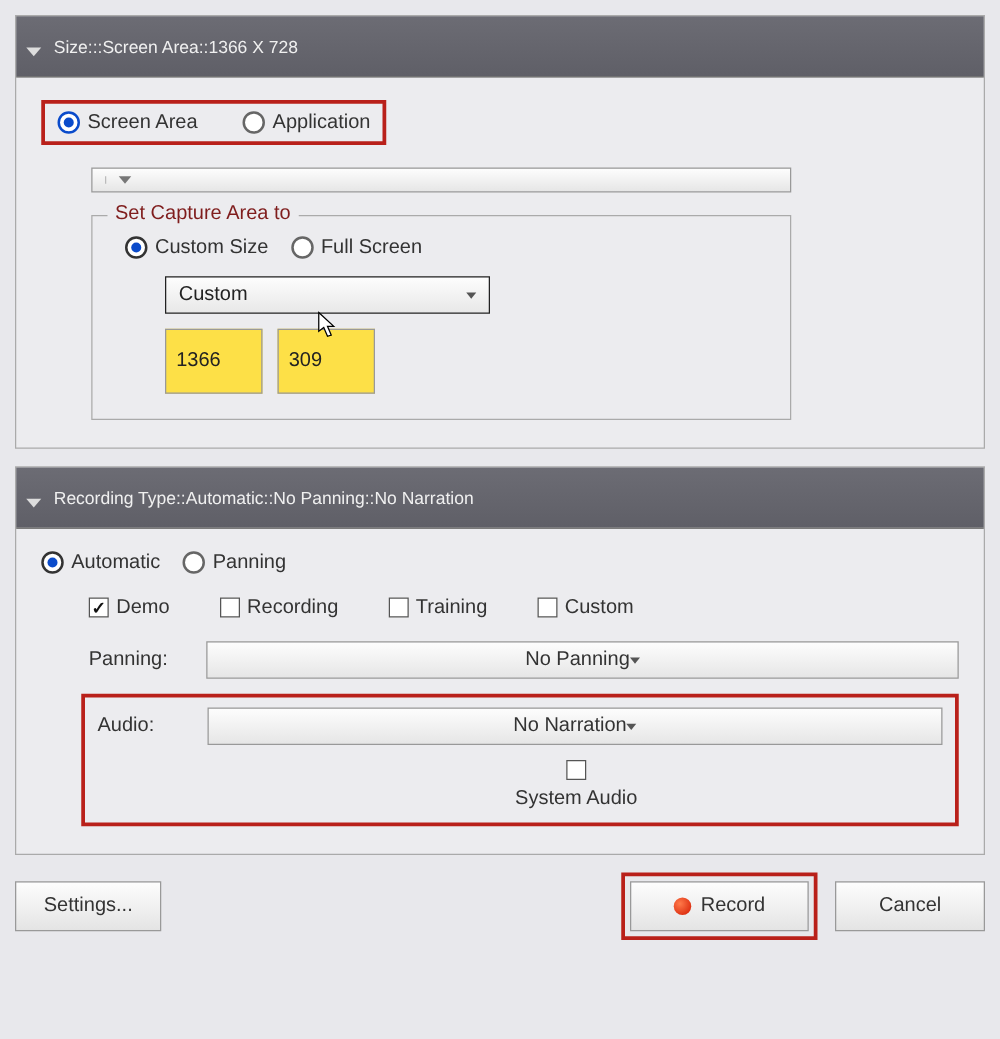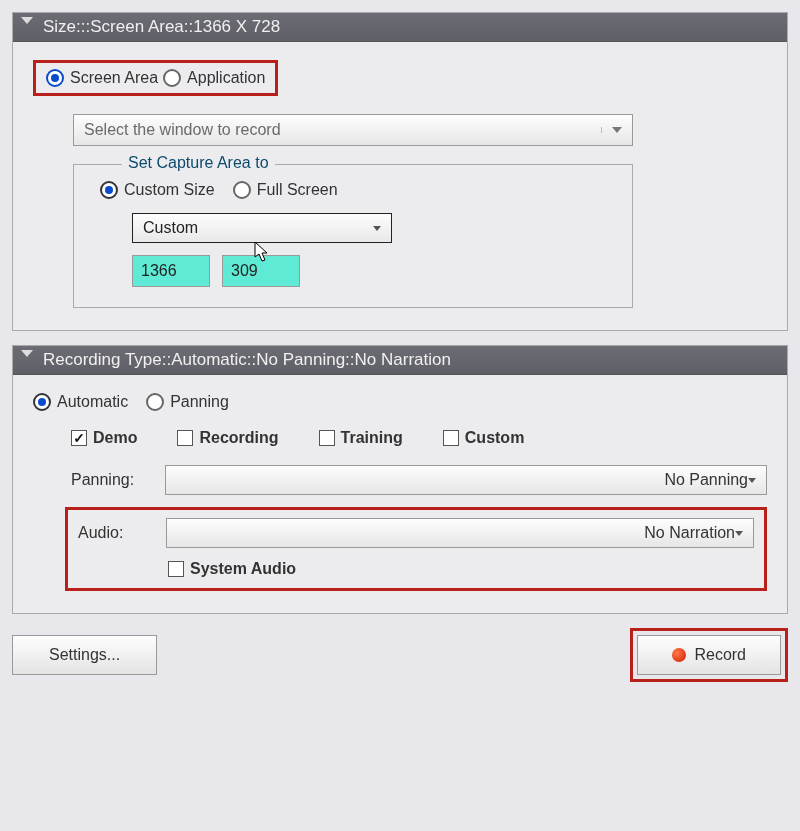--- a/index.html
+++ b/index.html
@@ -14,25 +14,25 @@
   }
   .panel {
     border: 1px solid #aaa;
     background: #ececef;
     margin-bottom: 14px;
   }
   .panel-header {
     background: #66666e;
     background: linear-gradient(#6c6c74, #5f5f67);
     color: #f0f0f0;
-    padding: 4px 8px;
+    padding: 16px 8px;
     display: flex;
-    align-items: flex-start;
+    align-items: flex-end;
     gap: 10px;
-    font-size: 17px;
+    font-size: 14px;
     border-bottom: 1px solid #555;
   }
   .collapse-arrow {
     width: 0; height: 0;
     border-left: 6px solid transparent;
     border-right: 6px solid transparent;
     border-top: 7px solid #ddd;
   }
   .panel-body {
     padding: 18px 20px 22px 20px;
@@ -49,21 +49,21 @@
   }
   .radio.selected { border-color: #0a4bcb; }
   .radio.selected::after {
     content: ""; width: 8px; height: 8px;
     background: #0a4bcb; border-radius: 50%;
   }
   .highlight-red {
     border: 3px solid #b9201a;
     padding: 6px 10px;
     display: inline-flex;
-    gap: 5px;
+    gap: 36px;
   }
   .select-box {
     border: 1px solid #999;
     background: linear-gradient(#fdfdfd, #e6e6e6);
     padding: 6px 10px;
     display: flex;
     align-items: center;
     justify-content: space-between;
     color: #6a6a6a;
     position: relative;
@@ -88,76 +88,75 @@
     border: 1px solid #aaa;
     margin-top: 18px;
     padding: 16px 20px 20px 20px;
     position: relative;
   }
   .fieldset-legend {
     position: absolute;
     top: -11px; left: 12px;
     background: #ececef;
     padding: 0 6px;
-    color: #0c4a6e;
-    margin-left: 36px;
+    color: #7f1d1d;
   }
   .combo {
     border: 1px solid #222;
     background: linear-gradient(#fdfdfd, #e8e8e8);
     padding: 5px 10px;
     display: flex; align-items: center; justify-content: space-between;
     width: 260px;
     color: #222;
   }
   .num-input {
     border: 1px solid #999;
-    background: #5eead4;
-    padding: 6px 8px;
+    background: #fde047;
+    padding: 16px 8px;
     width: 78px;
     text-align: left;
     color: #222;
   }
   .cursor {
     position: absolute;
     width: 16px; height: 22px;
     pointer-events: none;
   }
   .checkbox {
     width: 16px; height: 16px;
     border: 1.5px solid #555;
     background: #fff;
     display: inline-flex;
     align-items: center; justify-content: center;
   }
   .checkbox.checked::after {
     content: "✓"; font-size: 14px; font-weight: bold;
     color: #111; line-height: 1; margin-top: -1px;
   }
-  .check-item { display: flex; align-items: center; gap: 6px; font-weight: bold; }
+  .check-item { display: flex; align-items: center; gap: 6px; }
   .row { display: flex; align-items: center; gap: 8px; }
   .label-col { width: 86px; color: #333; }
   .wide-select {
     flex: 1;
     border: 1px solid #999;
     background: linear-gradient(#fdfdfd,#e6e6e6);
     padding: 5px 10px;
-    display: flex; align-items: center; justify-content: flex-end;
+    display: flex; align-items: center; justify-content: center;
     color: #333;
   }
   .footer {
     display: flex;
     align-items: center;
     gap: 14px;
     margin-top: 4px;
   }
   .btn {
     border: 1px solid #999;
     background: linear-gradient(#fdfdfd,#e4e4e4);
-    padding: 10px 36px;
+    padding: 10px 22px;
     color: #333;
     display: flex; align-items: center; gap: 8px;
     font-size: 16px;
   }
   .rec-dot {
     width: 14px; height: 14px; border-radius: 50%;
     background: radial-gradient(circle at 35% 35%, #ff7a4a, #d31900);
   }
   .footer-spacer { flex: 1; }
   .red-wrap {
@@ -187,21 +186,20 @@
         <span>Screen Area</span>
       </div>
       <div class="radio-item">
         <span class="radio"></span>
         <span>Application</span>
       </div>
     </div>
 
     <div style="margin:18px 0 0 40px; width:560px;">
       <div class="select-box">
-        <span>Select the window to record</span>
         <span class="select-arrow-btn">
             <span class="tri-down"></span>
           </span>
       </div>
 
       <div class="fieldset">
         <span class="fieldset-legend">Set Capture Area to</span>
 
         <div class="radio-row" style="margin-left:6px;">
           <div class="radio-item">
@@ -283,33 +281,36 @@
     </div>
 
     <div class="audio-block" style="margin-left:32px;">
       <div class="row">
         <span class="label-col" style="width:80px;">Audio:</span>
         <div class="wide-select">
           <span>No Narration</span>
           <span class="tri-down sm"></span>
         </div>
       </div>
-      <div class="check-item" style="margin:12px 0 0 90px;">
+      <div class="check-item" style="margin:12px 0 0 90px;flex-direction:column;">
         <span class="checkbox"></span>
         <span>System Audio</span>
       </div>
     </div>
 
   </div>
 </div>
 
 <div class="footer">
   <div class="btn">
     <span>Settings...</span>
   </div>
   <div class="footer-spacer"></div>
   <div class="red-wrap">
     <div class="btn" style="padding:10px 34px;">
       <span class="rec-dot"></span>
       <span>Record</span>
     </div>
   </div>
+  <div class="btn" style="padding:10px 34px;">
+    <span>Cancel</span>
+  </div>
 </div>
 
 </body></html>

